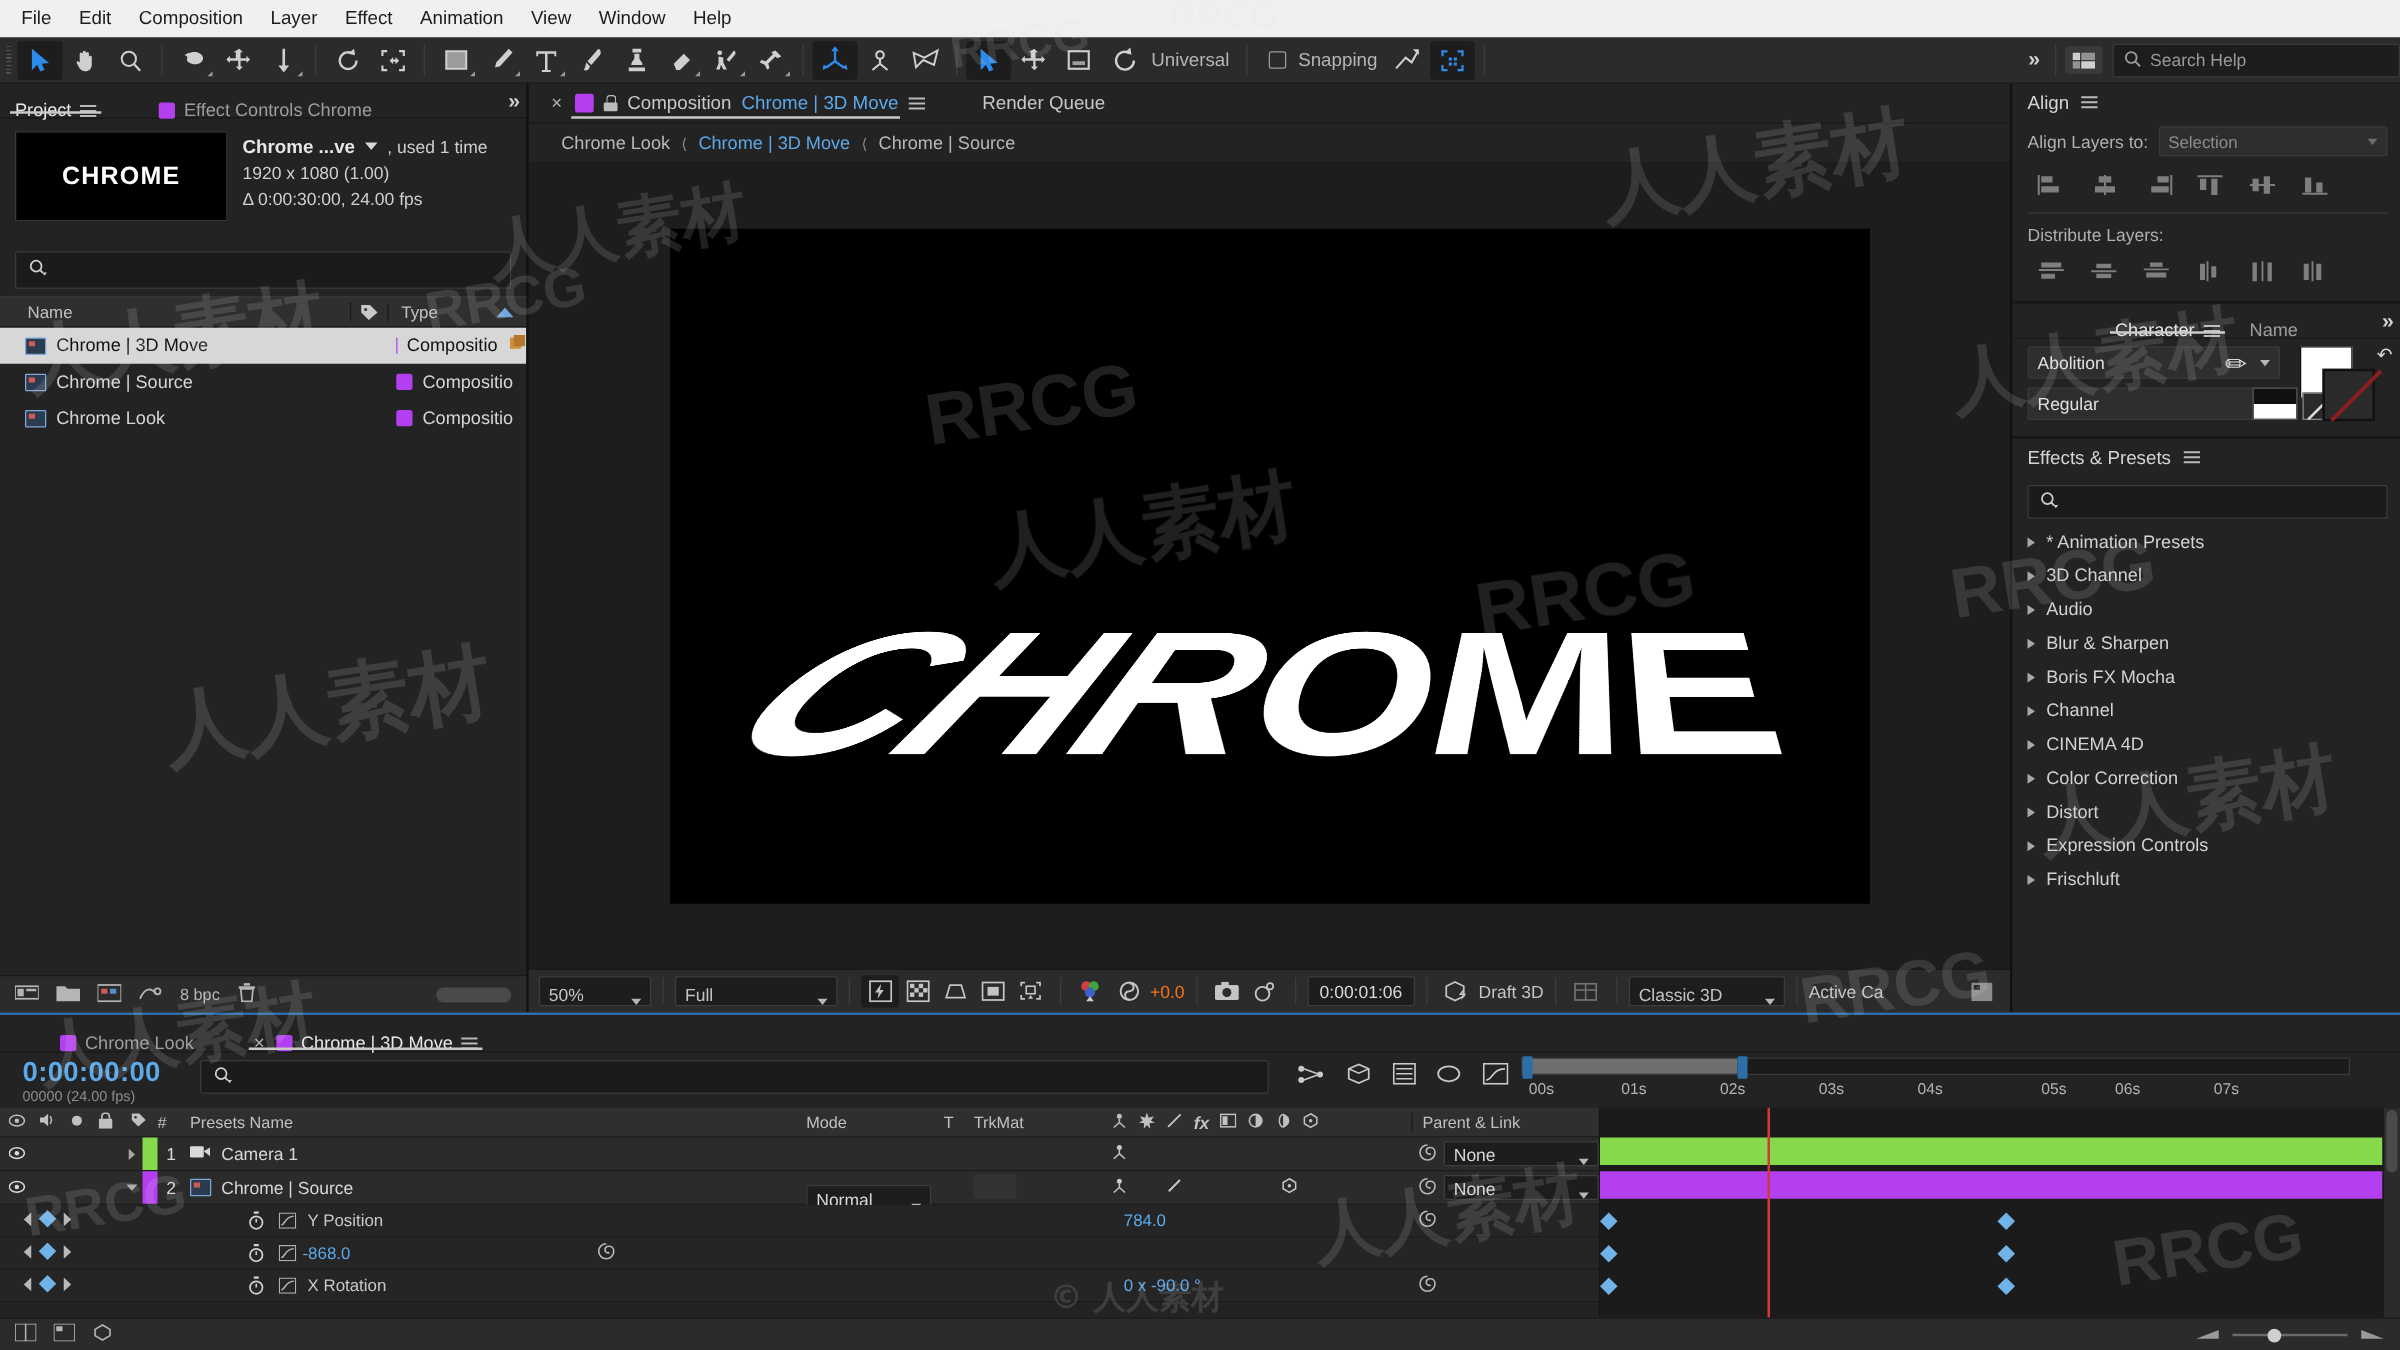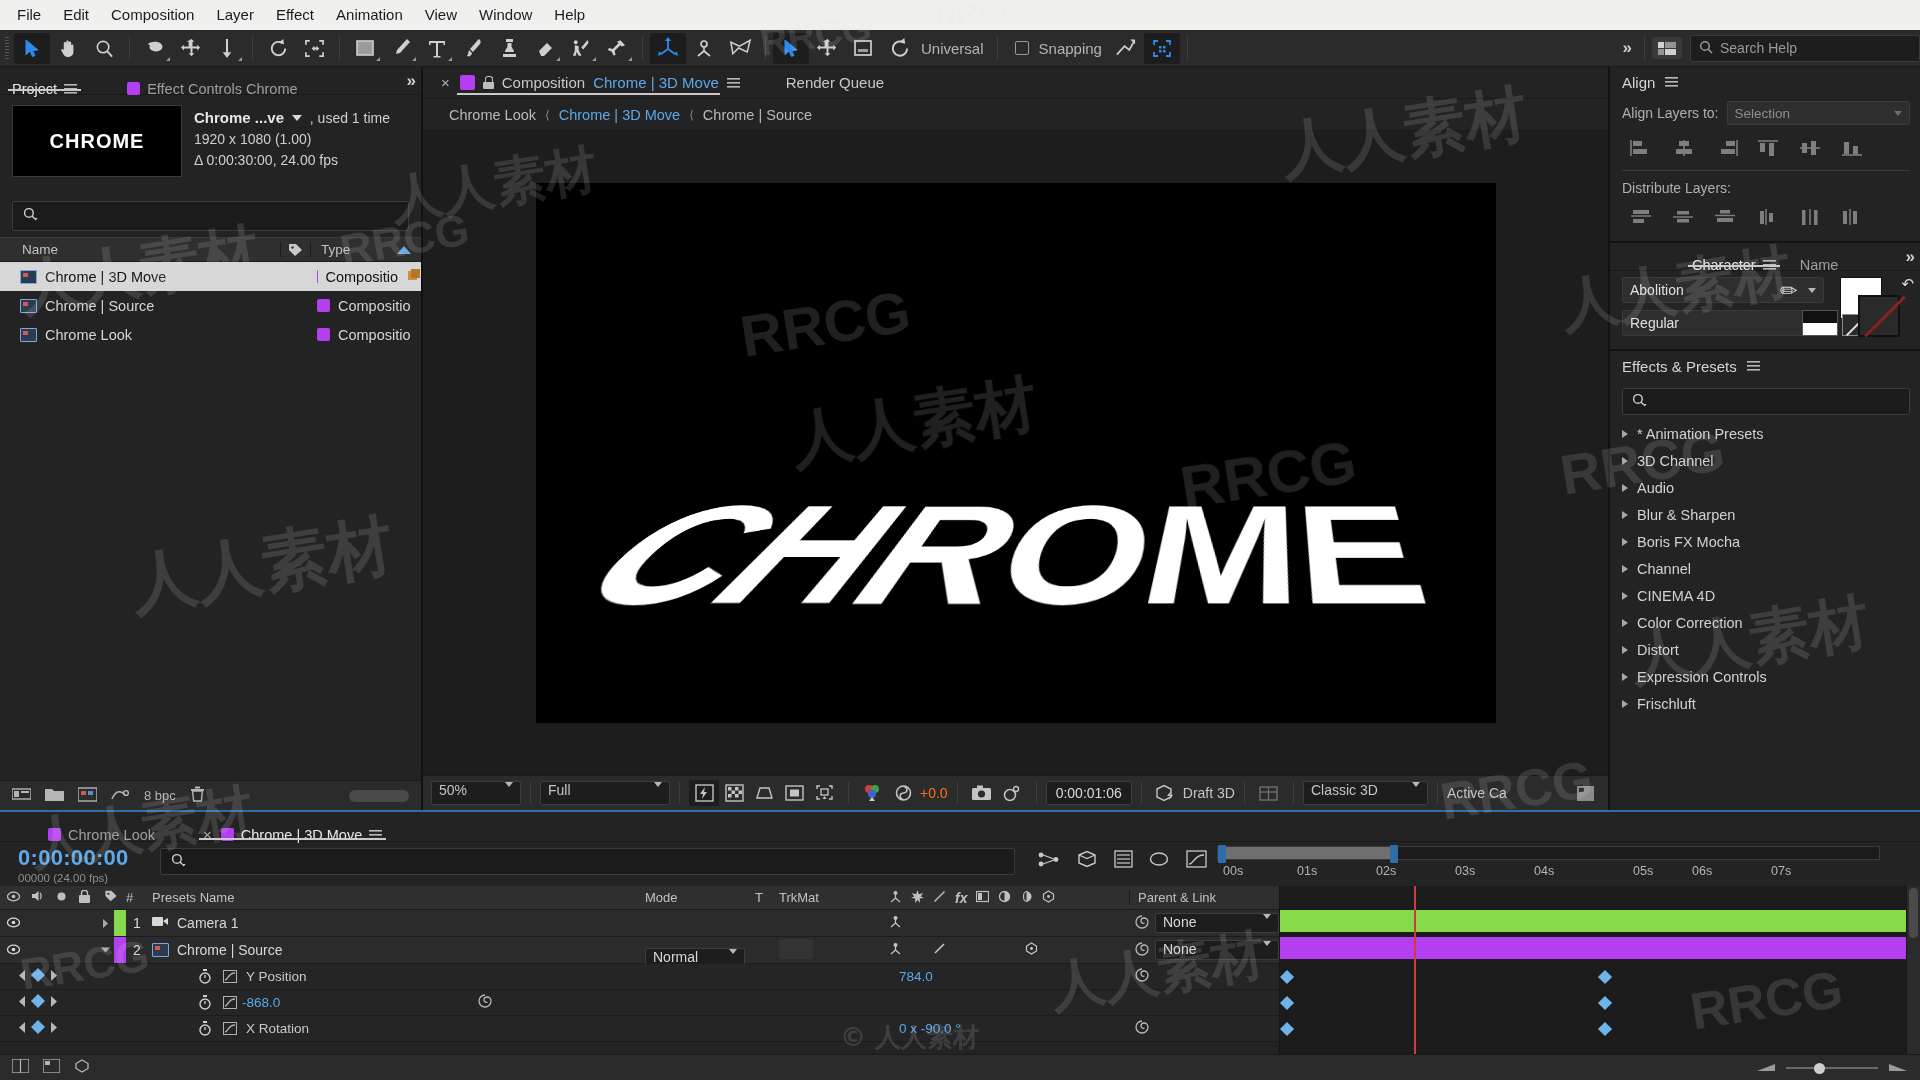--- a/index.html
+++ b/index.html
@@ -98,21 +98,21 @@
   .bc.cur { color:#5ca8e8; }
   .bcsep { color:#8b8b8b; font-size:12px;}
   .viewer { flex:1 1 auto; background:#1d1d1d; display:flex; align-items:center; justify-content:center; min-height:0; position:relative;}
   .stage { width:960px; height:540px; background:#000; position:relative; overflow:hidden;}
   .chrometext {
     position:absolute; left:50%; top:68%; transform:translate(-50%,-50%) perspective(420px) rotateX(40deg) skewX(-11deg);
     color:#fff; font-size:182px; font-weight:800; font-style:italic; letter-spacing:-3px;
     font-family:"Liberation Sans",sans-serif; white-space:nowrap; line-height:1;
   }
   .comp-toolbar { height:35px; background:#2b2b2b; display:flex; align-items:center; gap:0; padding:0 8px; border-top:1px solid #191919; font-size:14px; color:#c4c4c4;}
-  .sel2 { height:24px; background:#1d1d1d; border:1px solid #3d3d3d; border-radius:2px; display:flex; align-items:flex-start; justify-content:space-between; padding:0 7px; gap:14px;}
+  .sel2 { height:24px; background:#1d1d1d; border:1px solid #3d3d3d; border-radius:2px; display:flex; align-items:flex-end; justify-content:space-between; padding:0 7px; gap:14px;}
   .vsep { width:1px; height:22px; background:#3d3d3d; margin:0 9px;}
   .vbtn { width:30px;height:26px; display:flex;align-items:center;justify-content:center;border-radius:2px;}
   .vbtn.on { background:#1d1d1d; }
   .timefield { height:24px; background:#1d1d1d; border:1px solid #3d3d3d; border-radius:2px; display:flex; align-items:center; padding:0 9px; color:#d9d9d9;}
   .chev { width:0;height:0;border-left:4.5px solid transparent;border-right:4.5px solid transparent;border-top:5px solid #b7b7b7;}
 
   
   .rightcol { width:310px; flex:0 0 310px; display:flex; flex-direction:column; background:#232323;}
   .rsec-head { height:30px; display:flex; align-items:center; gap:10px; padding:0 12px; font-size:15px; color:#d4d4d4;}
   .align-body { padding:4px 10px 10px 12px; }

